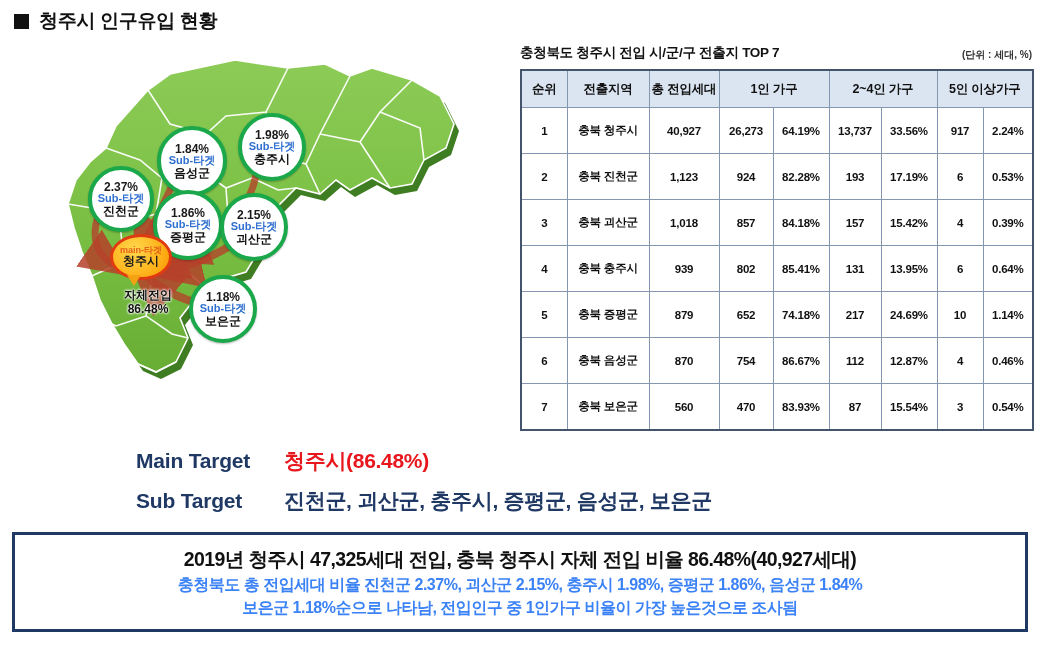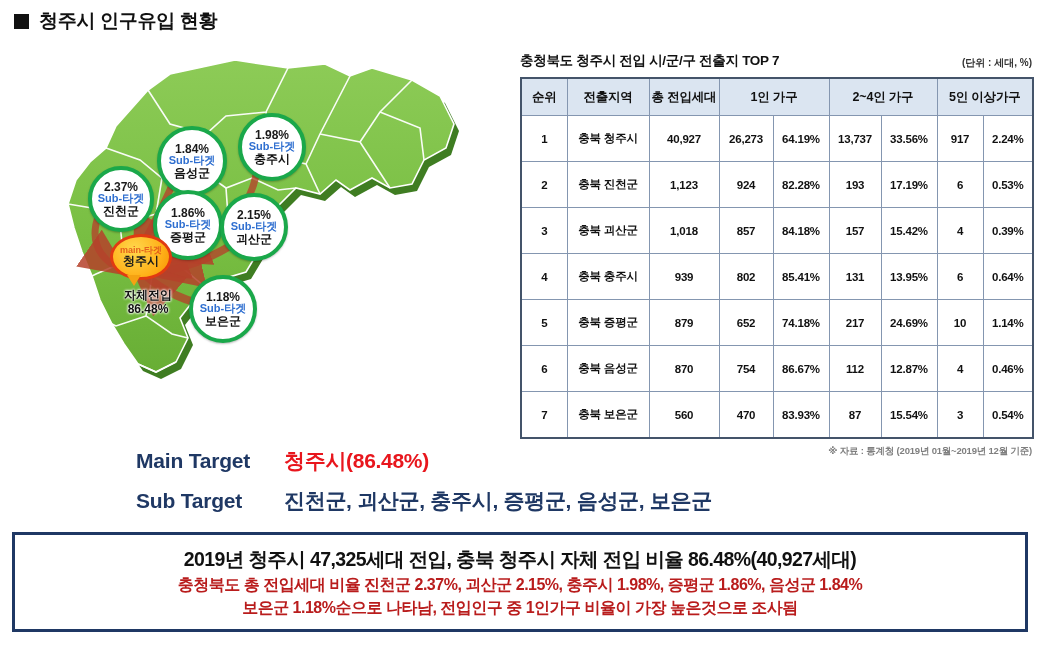--- a/index.html
+++ b/index.html
@@ -153,21 +153,20 @@
     color: #1f3864;
     letter-spacing: -0.3px;
   }
 
   
   #table-panel {
     position: absolute;
     left: 520px;
     top: 44px;
     width: 512px;
-    margin-top: 8px;
   }
   #table-head-row {
     display: flex;
     align-items: flex-end;
     justify-content: space-between;
     margin-bottom: 7px;
   }
   #table-title {
     font-size: 13.5px;
     font-weight: bold;
@@ -232,21 +231,21 @@
   }
   #summary-line-1 {
     font-size: 19.5px;
     font-weight: bold;
     color: #111;
     letter-spacing: -0.6px;
   }
   .summary-line-sm {
     font-size: 16px;
     font-weight: bold;
-    color: #b91c1c;
+    color: #3b82f6;
     letter-spacing: -0.5px;
   }
 </style>
 </head>
 <body>
 
 <div id="slide-title">
   <span class="bullet-sq"></span>
   <span class="ttl-text">청주시 인구유입 현황</span>
 </div>
@@ -476,20 +475,19 @@
           <td>470</td>
           <td>83.93%</td>
           <td>87</td>
           <td>15.54%</td>
           <td>3</td>
           <td>0.54%</td>
         </tr>
       </tbody>
   </table>
 
-  <div id="source-note">※ 자료 : 통계청 (2019년 01월~2019년 12월 기준)</div>
 </div>
 
 <div id="summary-box">
   <div id="summary-line-1">2019년 청주시 47,325세대 전입, 충북 청주시 자체 전입 비율 86.48%(40,927세대)</div>
   <div class="summary-line-sm">충청북도 총 전입세대 비율 진천군 2.37%, 괴산군 2.15%, 충주시 1.98%, 증평군 1.86%, 음성군 1.84%</div>
   <div class="summary-line-sm">보은군 1.18%순으로 나타남, 전입인구 중 1인가구 비율이 가장 높은것으로 조사됨</div>
 </div>
 
 </body></html>

